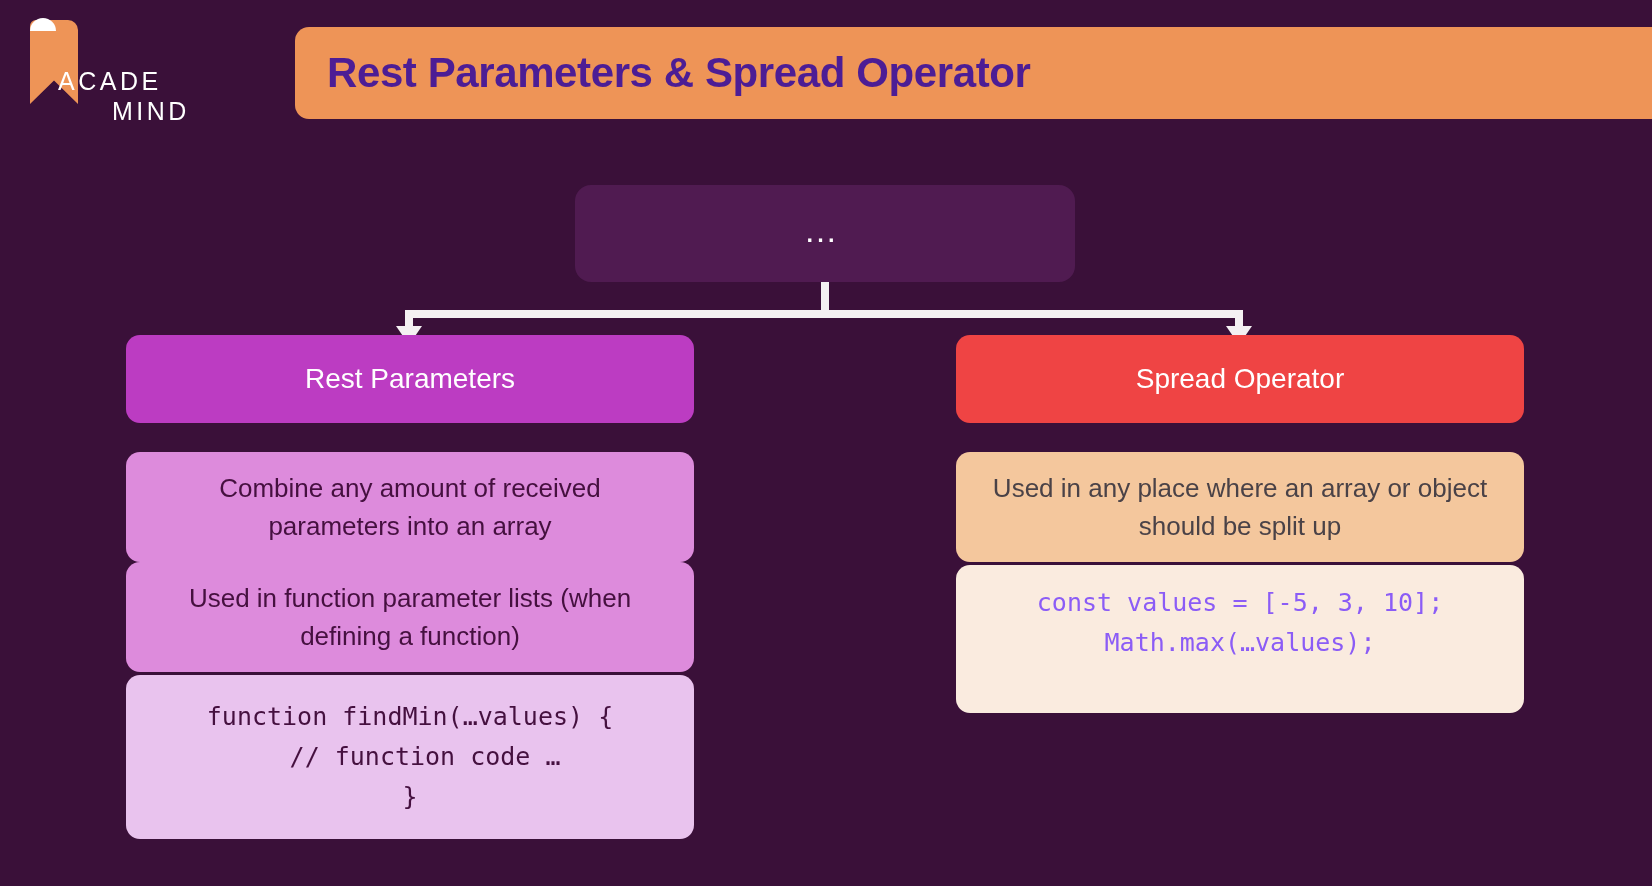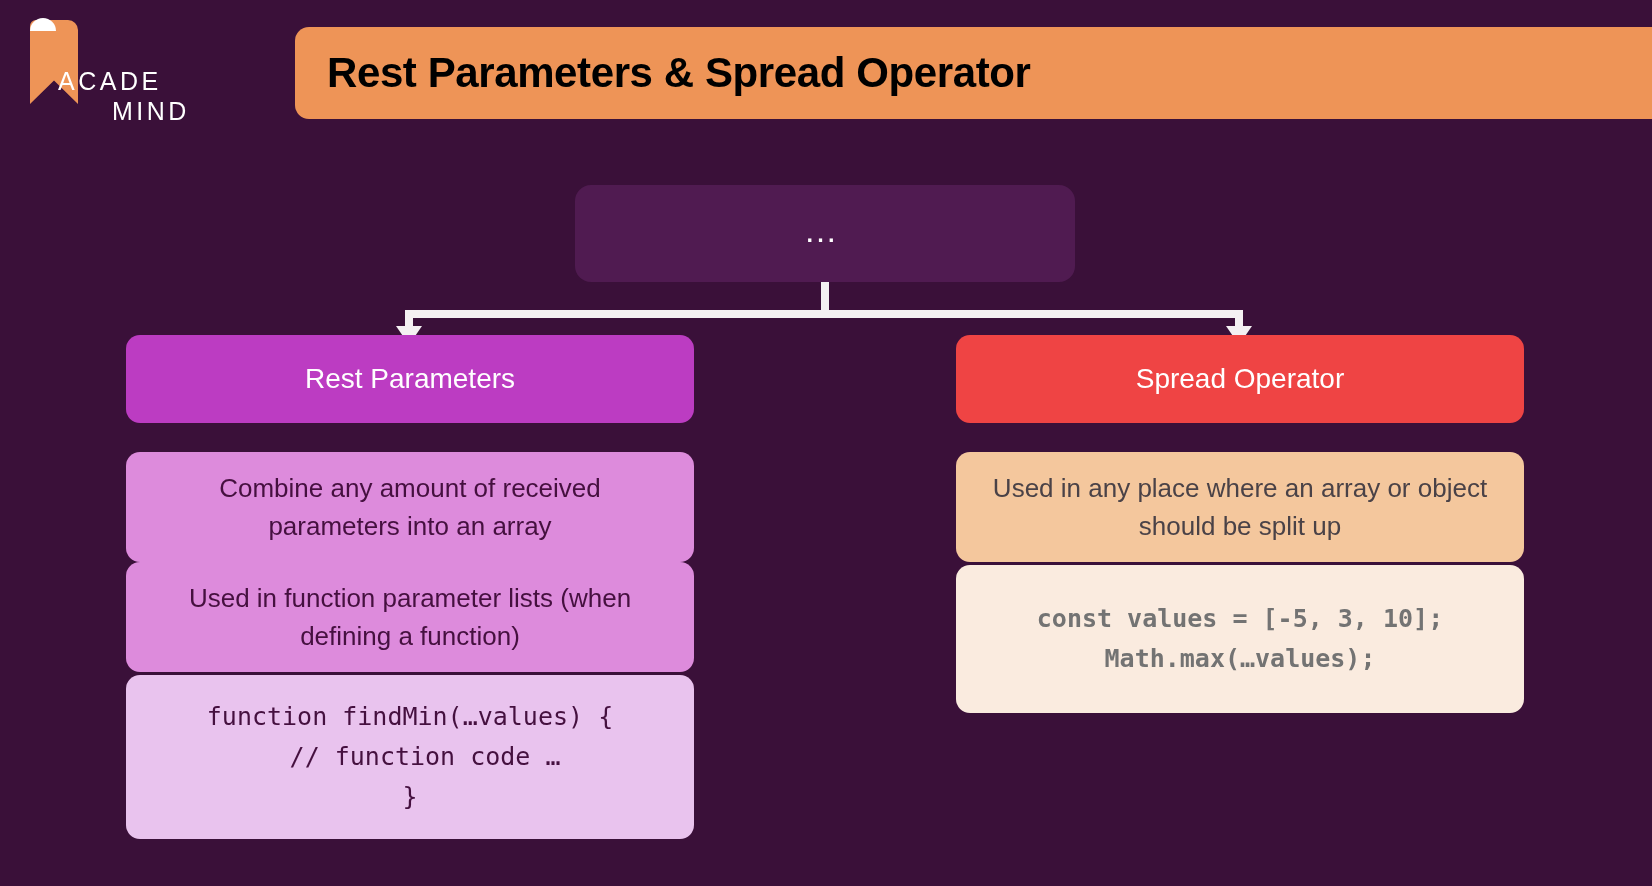--- a/index.html
+++ b/index.html
@@ -47,21 +47,21 @@
 
   
   #title-bar {
     position:absolute; left:295px; top:27px;
     width:1400px; height:92px;
     background:#ee9457;
     border-radius:14px;
     display:flex; align-items:center;
   }
   #title-text {
-    color:#000000;
+    color:#4c1d95;
     font-size:42px;
     font-weight:bold;
     letter-spacing:-0.4px;
     margin-left:32px;
   }
 
   
   #root-node {
     position:absolute; left:575px; top:185px;
     width:500px; height:97px;
@@ -123,21 +123,21 @@
     border-radius:14px;
     padding:22px 23px;
     font-family:"DejaVu Sans Mono", monospace;
     font-size:25px;
     line-height:40px;
     white-space:pre;
     margin-top:3px;
     text-align:center;
   }
   #code-rest   { background:#e9c3ee; color:#45103f; min-height:148px; }
-  #code-spread { background:#faebdf; color:#737373; min-height:148px; padding-top:34px;font-weight:bold; }
+  #code-spread { background:#faebdf; color:#8b5cf6; min-height:148px; padding-top:18px; }
 </style>
 </head>
 <body>
 
 <div id="slide">
 
   <div id="logo">
     <div class="logo-ribbon"></div>
     <div class="logo-dot"></div>
     <div class="logo-text">

